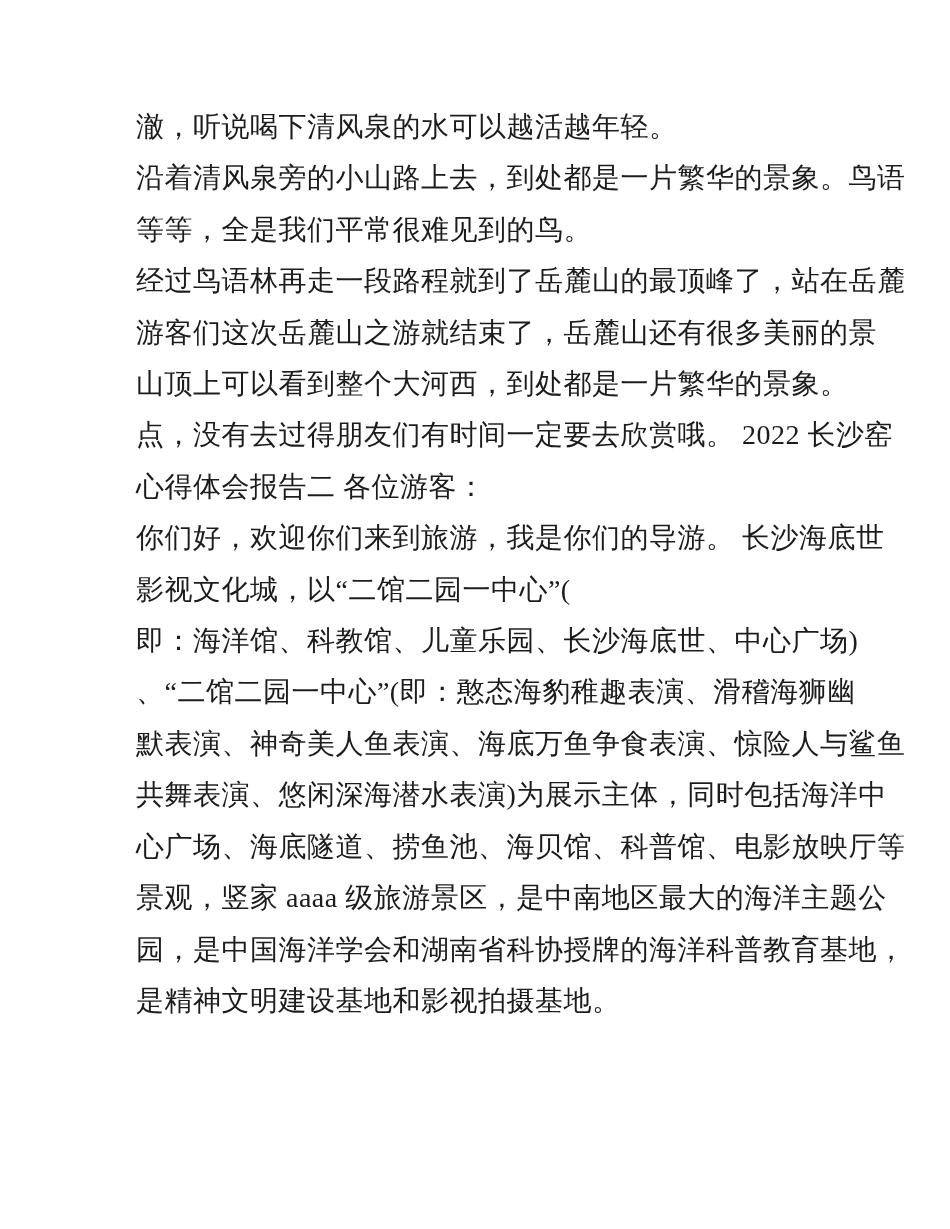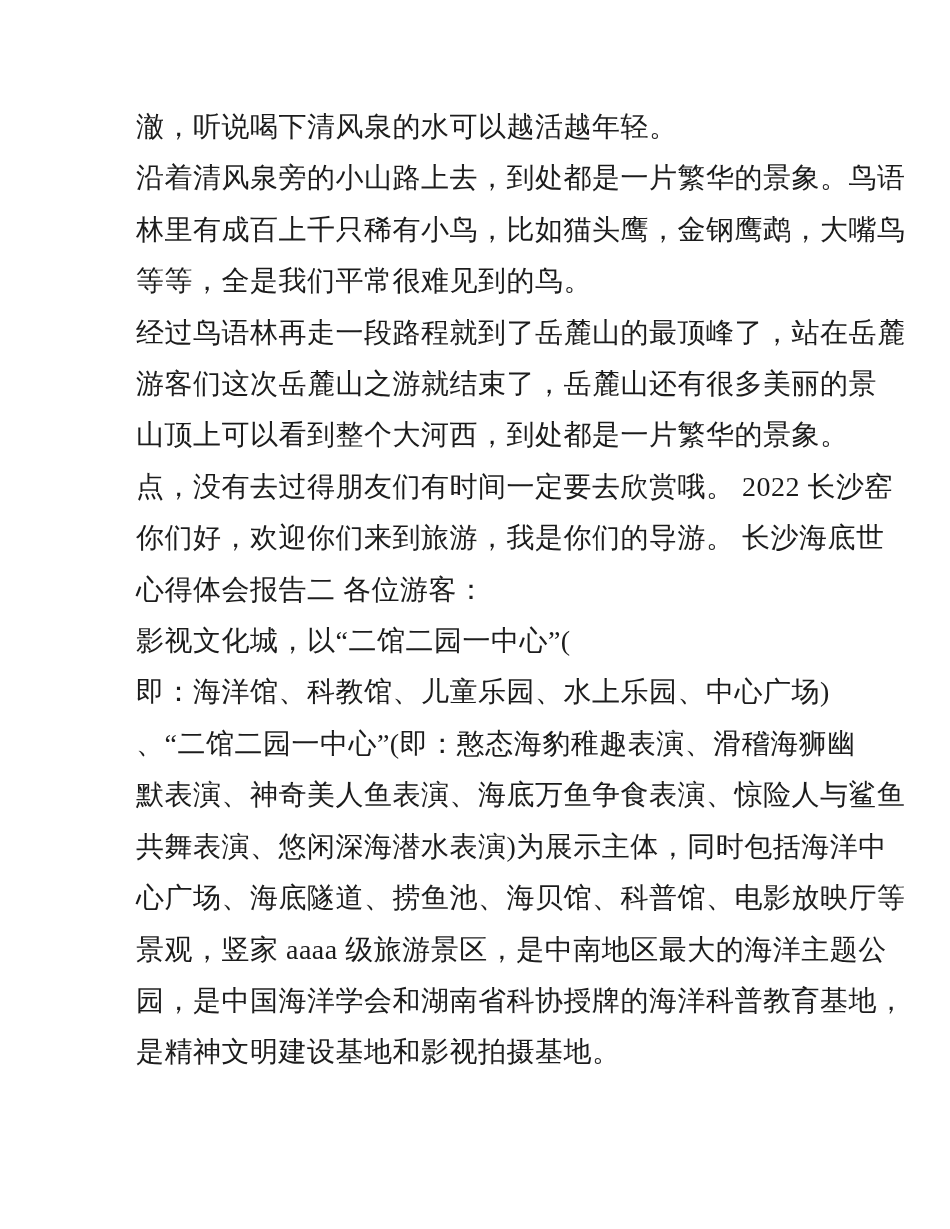--- a/index.html
+++ b/index.html
@@ -28,30 +28,29 @@
     letter-spacing: 0.5px;
   }
 </style>
 </head>
 <body>
 
 <div class="page">
   <div class="text-block">
     <div class="text-line">澈，听说喝下清风泉的水可以越活越年轻。</div>
     <div class="text-line">沿着清风泉旁的小山路上去，到处都是一片繁华的景象。鸟语</div>
-    <div class="text-line">林里有成百上千只稀有小鸟，比如猫头鹰，金钢鹰鹉，大嘴鸟</div>
     <div class="text-line">等等，全是我们平常很难见到的鸟。</div>
     <div class="text-line">经过鸟语林再走一段路程就到了岳麓山的最顶峰了，站在岳麓</div>
     <div class="text-line">游客们这次岳麓山之游就结束了，岳麓山还有很多美丽的景</div>
     <div class="text-line">山顶上可以看到整个大河西，到处都是一片繁华的景象。</div>
     <div class="text-line">点，没有去过得朋友们有时间一定要去欣赏哦。 2022 长沙窑</div>
+    <div class="text-line">心得体会报告二 各位游客：</div>
     <div class="text-line">你们好，欢迎你们来到旅游，我是你们的导游。 长沙海底世</div>
-    <div class="text-line">心得体会报告二 各位游客：</div>
     <div class="text-line">影视文化城，以“二馆二园一中心”(</div>
-    <div class="text-line">即：海洋馆、科教馆、儿童乐园、水上乐园、中心广场)</div>
+    <div class="text-line">即：海洋馆、科教馆、儿童乐园、长沙海底世、中心广场)</div>
     <div class="text-line">、“二馆二园一中心”(即：憨态海豹稚趣表演、滑稽海狮幽</div>
     <div class="text-line">默表演、神奇美人鱼表演、海底万鱼争食表演、惊险人与鲨鱼</div>
     <div class="text-line">共舞表演、悠闲深海潜水表演)为展示主体，同时包括海洋中</div>
     <div class="text-line">心广场、海底隧道、捞鱼池、海贝馆、科普馆、电影放映厅等</div>
     <div class="text-line">景观，竖家 aaaa 级旅游景区，是中南地区最大的海洋主题公</div>
     <div class="text-line">园，是中国海洋学会和湖南省科协授牌的海洋科普教育基地，</div>
     <div class="text-line">是精神文明建设基地和影视拍摄基地。</div>
   </div>
 </div>
 

